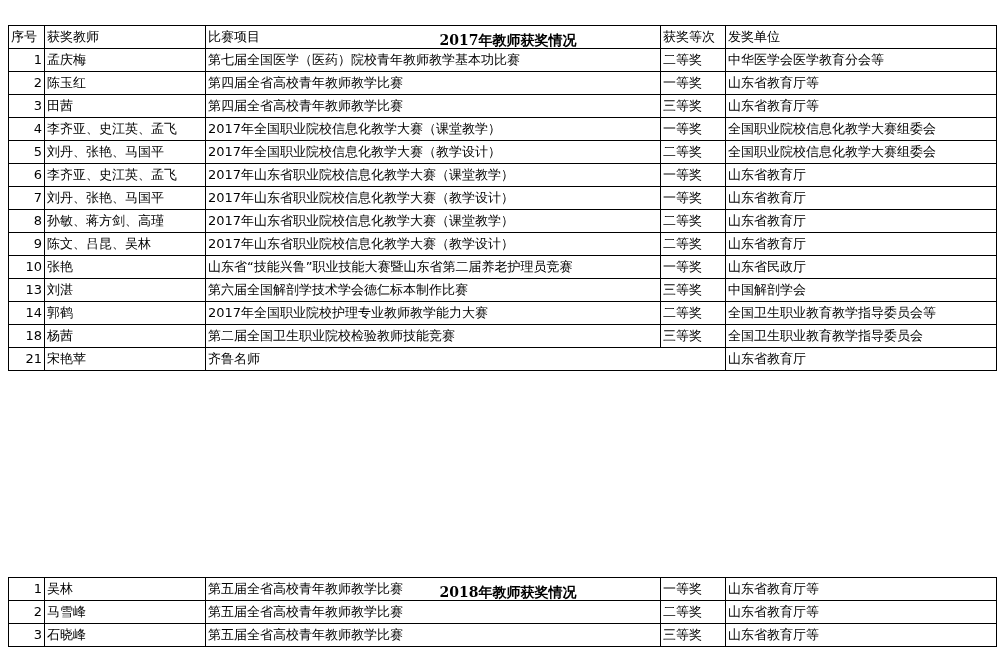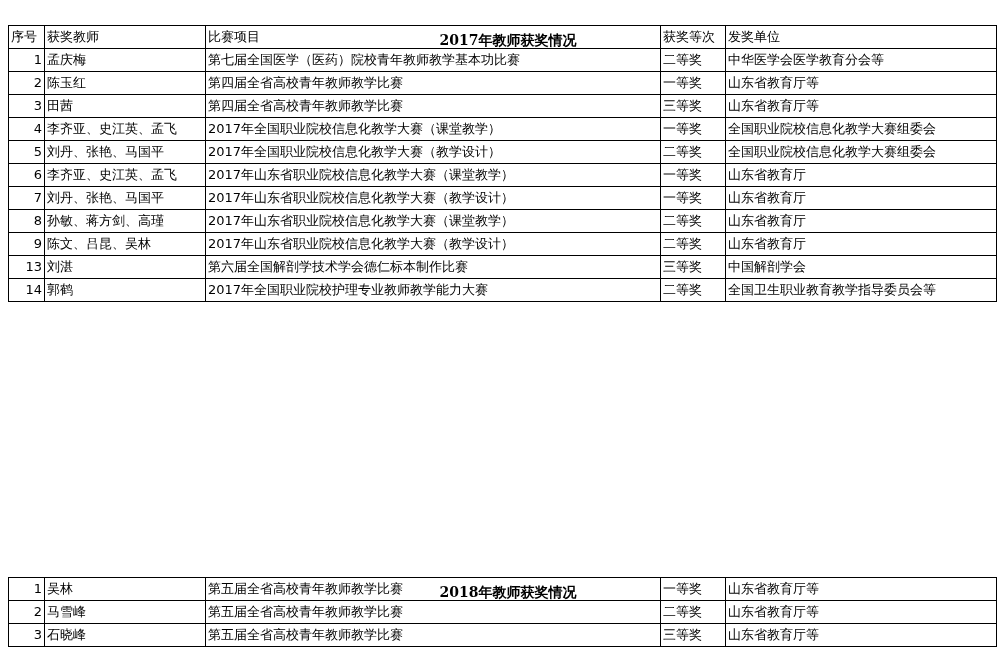--- a/index.html
+++ b/index.html
@@ -111,32 +111,52 @@
         <td>山东省教育厅</td>
       </tr>
       <tr>
         <td class="num">9</td>
         <td>陈文、吕昆、吴林</td>
         <td>2017年山东省职业院校信息化教学大赛（教学设计）</td>
         <td>二等奖</td>
         <td>山东省教育厅</td>
       </tr>
       <tr>
+        <td class="num">10</td>
+        <td>张艳</td>
+        <td>山东省“技能兴鲁”职业技能大赛暨山东省第二届养老护理员竞赛</td>
+        <td>一等奖</td>
+        <td>山东省民政厅</td>
+      </tr>
+      <tr>
         <td class="num">13</td>
         <td>刘湛</td>
         <td>第六届全国解剖学技术学会德仁标本制作比赛</td>
         <td>三等奖</td>
         <td>中国解剖学会</td>
       </tr>
       <tr>
         <td class="num">14</td>
         <td>郭鹤</td>
         <td>2017年全国职业院校护理专业教师教学能力大赛</td>
         <td>二等奖</td>
         <td>全国卫生职业教育教学指导委员会等</td>
+      </tr>
+      <tr>
+        <td class="num">18</td>
+        <td>杨茜</td>
+        <td>第二届全国卫生职业院校检验教师技能竞赛</td>
+        <td>三等奖</td>
+        <td>全国卫生职业教育教学指导委员会</td>
+      </tr>
+      <tr>
+        <td class="num">21</td>
+        <td>宋艳苹</td>
+        <td colspan="2">齐鲁名师</td>
+        <td>山东省教育厅</td>
       </tr>
     </tbody>
 </table>
 
 <div id="title-2018" class="title">2018年教师获奖情况</div>
 
 <table id="table-2018">
   <colgroup>
     <col class="c-num">
       <col class="c-teacher">

